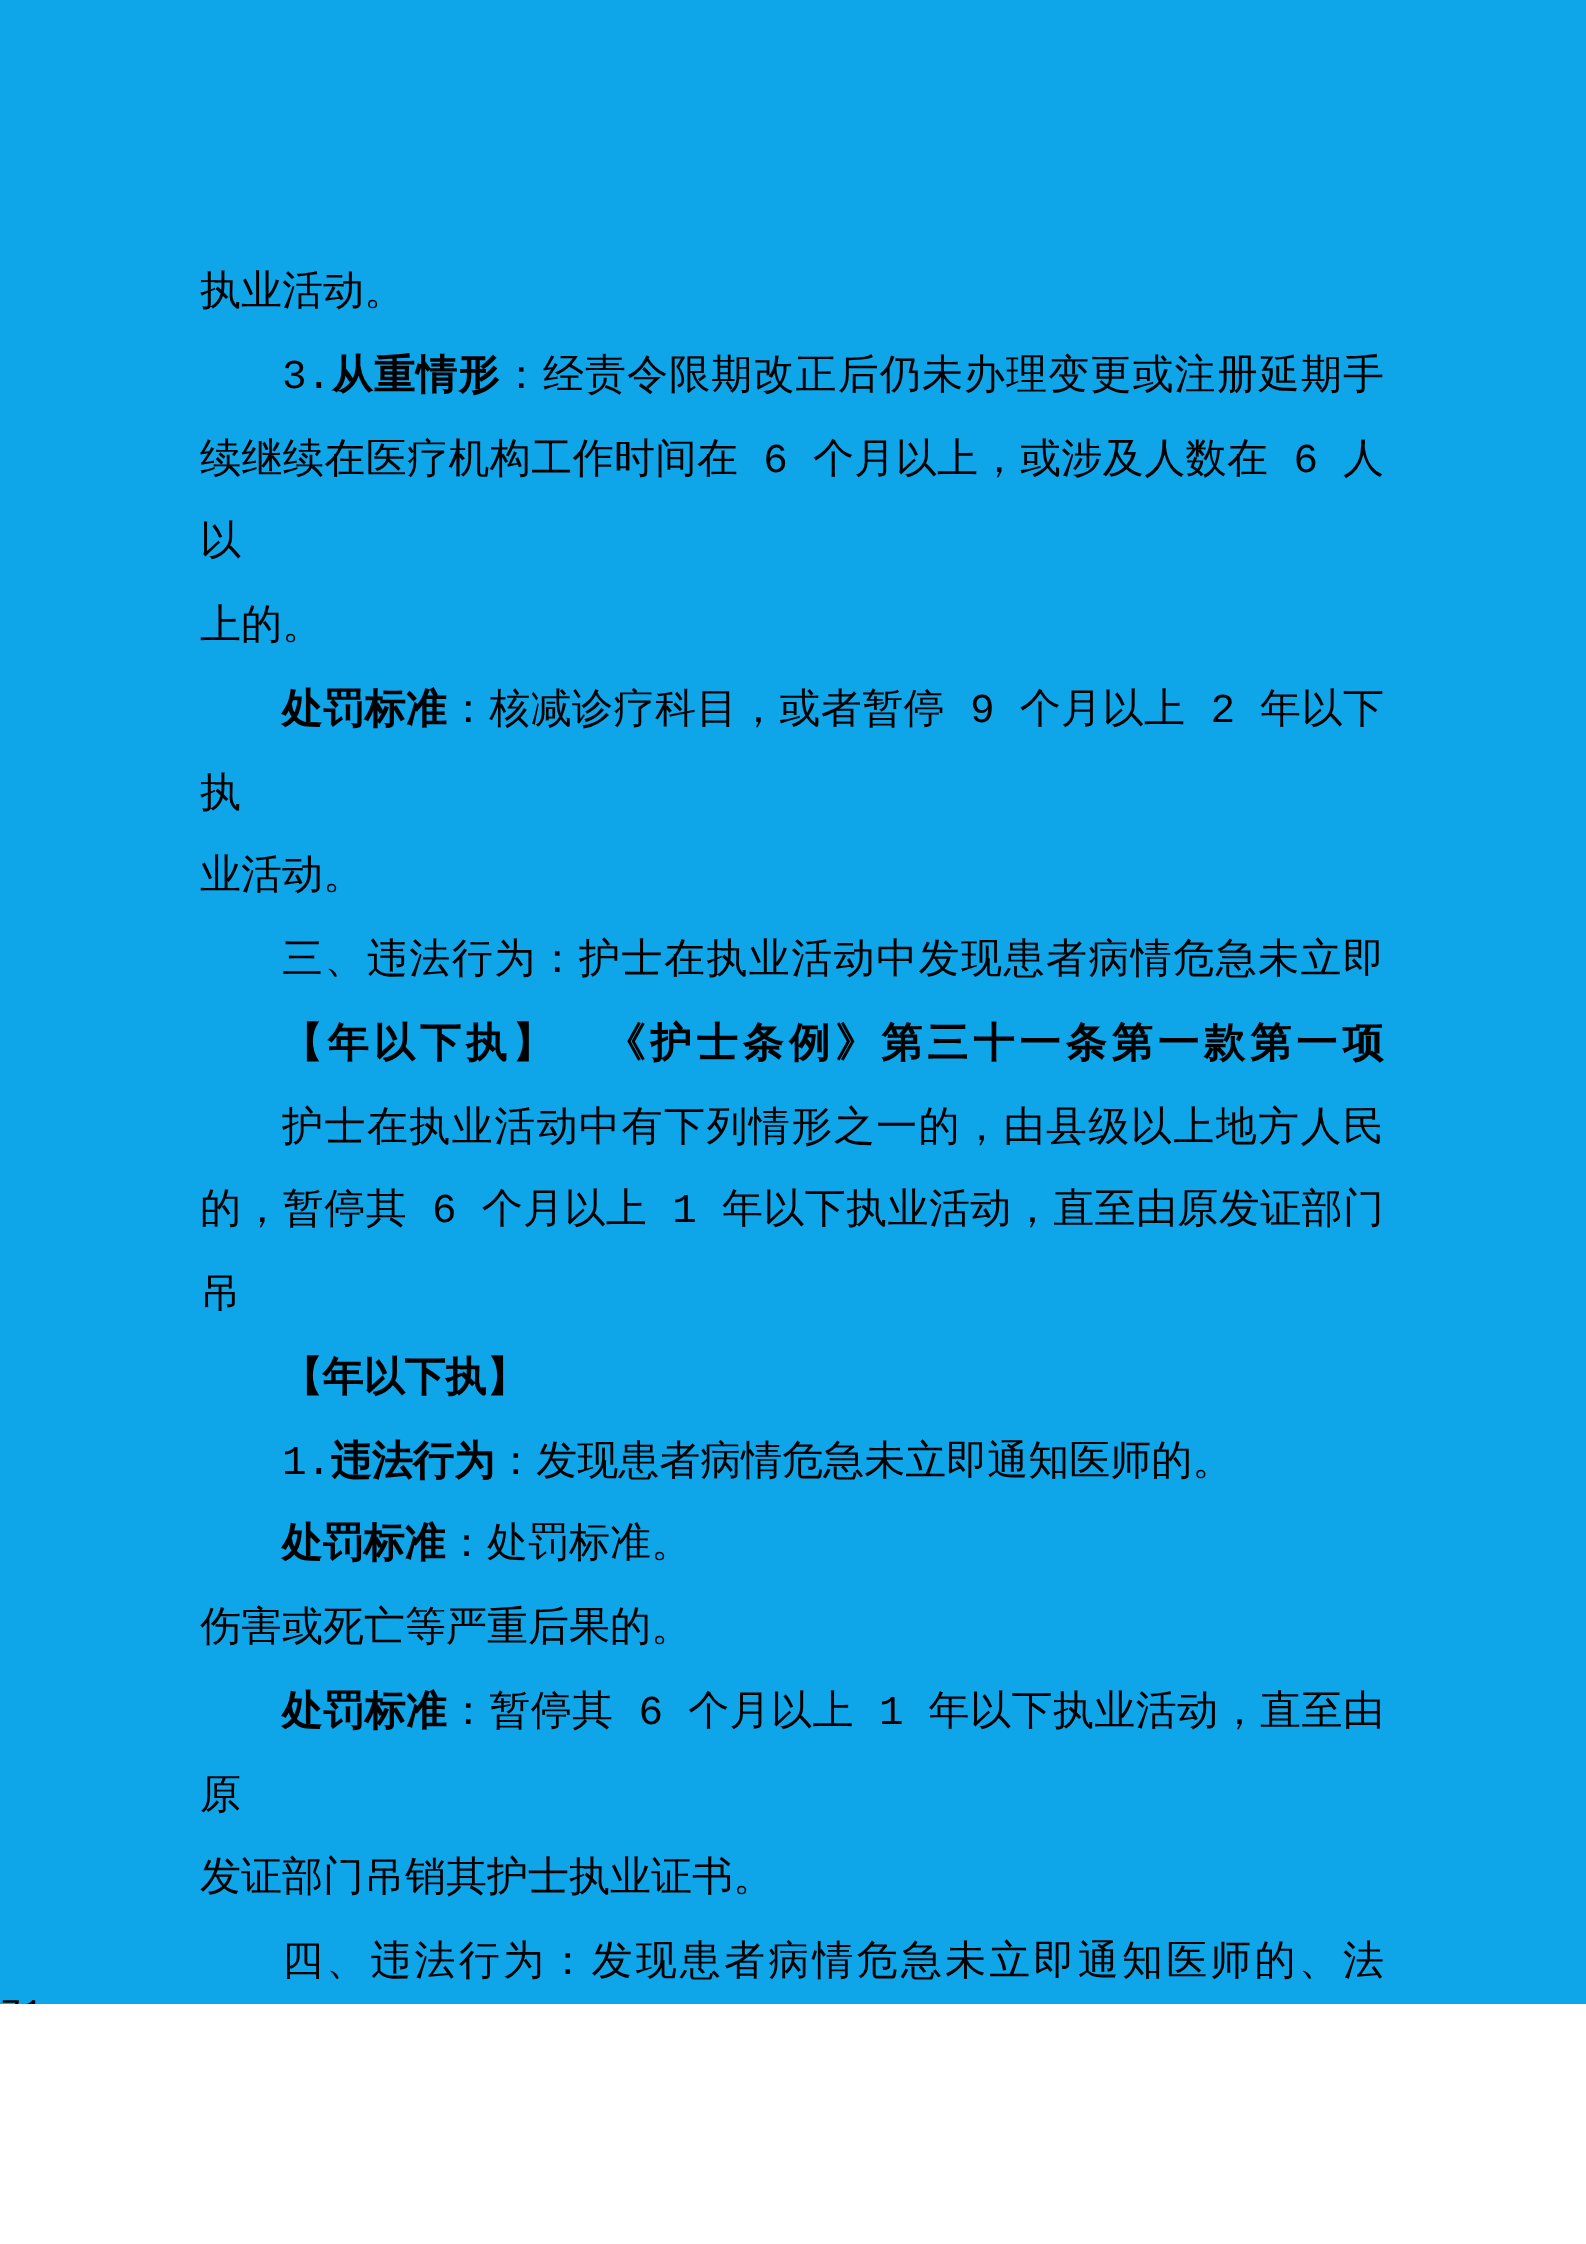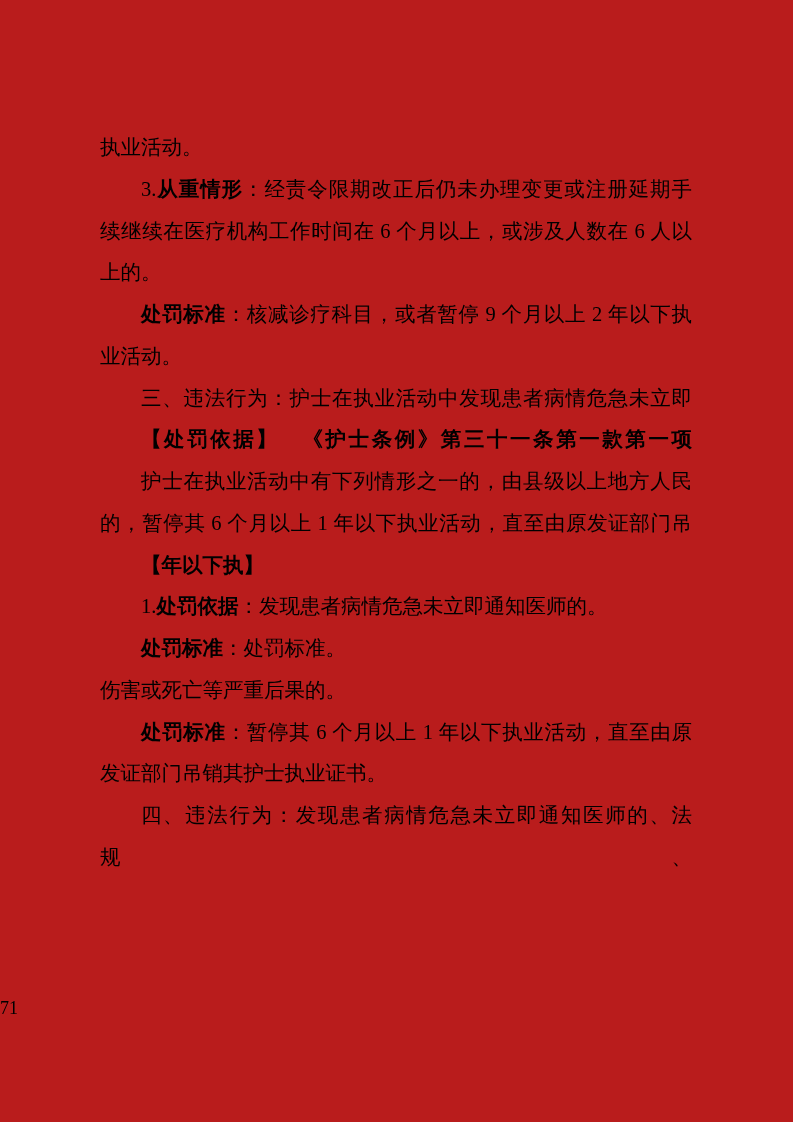--- a/index.html
+++ b/index.html
@@ -3,25 +3,25 @@
   <meta charset="utf-8">
   <style>
     html, body {
       margin: 0;
       padding: 0;
       background: #ffffff;
     }
     .page {
       position: relative;
       width: 793px;
-      height: 1122px;
-      background: #b91c1c;
+      height: 1002px;
+      background: #0ea5e9;
       overflow: hidden;
       color: #000000;
-      font-family: Liberation Serif, serif;
+      font-family: Liberation Mono, monospace;
     }
     .doc-body {
       position: absolute;
       left: 100px;
       top: 127px;
       width: 592px;
       font-size: 20.5px;
       line-height: 41.75px;
       letter-spacing: 0;
       color: #000000;
@@ -56,25 +56,25 @@
 
 <div class="page">
   <div class="doc-body">
       <div class="line"><span>执业活动。</span></div>
       <div class="line indent fill"><span>3.</span><span class="b">从重情形</span><span>：经责令限期改正后仍未办理变更或注册延期手</span></div>
       <div class="line fill"><span>续继续在医疗机构工作时间在 6 个月以上，或涉及人数在 6 人以</span></div>
       <div class="line"><span>上的。</span></div>
       <div class="line indent fill"><span class="b">处罚标准</span><span>：核减诊疗科目，或者暂停 9 个月以上 2 年以下执</span></div>
       <div class="line"><span>业活动。</span></div>
       <div class="line indent fill"><span>三、违法行为：护士在执业活动中发现患者病情危急未立即</span></div>
-      <div class="line indent fill"><span class="b">【处罚依据】　《护士条例》第三十一条第一款第一项</span></div>
+      <div class="line indent fill"><span class="b">【年以下执】　《护士条例》第三十一条第一款第一项</span></div>
       <div class="line indent fill"><span>护士在执业活动中有下列情形之一的，由县级以上地方人民</span></div>
       <div class="line fill"><span>的，暂停其 6 个月以上 1 年以下执业活动，直至由原发证部门吊</span></div>
       <div class="line indent"><span class="b">【年以下执】</span></div>
-      <div class="line indent"><span>1.</span><span class="b">处罚依据</span><span>：发现患者病情危急未立即通知医师的。</span></div>
+      <div class="line indent"><span>1.</span><span class="b">违法行为</span><span>：发现患者病情危急未立即通知医师的。</span></div>
       <div class="line indent"><span class="b">处罚标准</span><span>：处罚标准。</span></div>
       <div class="line"><span>伤害或死亡等严重后果的。</span></div>
       <div class="line indent fill"><span class="b">处罚标准</span><span>：暂停其 6 个月以上 1 年以下执业活动，直至由原</span></div>
       <div class="line"><span>发证部门吊销其护士执业证书。</span></div>
       <div class="line indent fill"><span>四、违法行为：发现患者病情危急未立即通知医师的、法规、</span></div>
     </div>
   <div class="page-footer">71</div>
 </div>
 
 </body></html>

